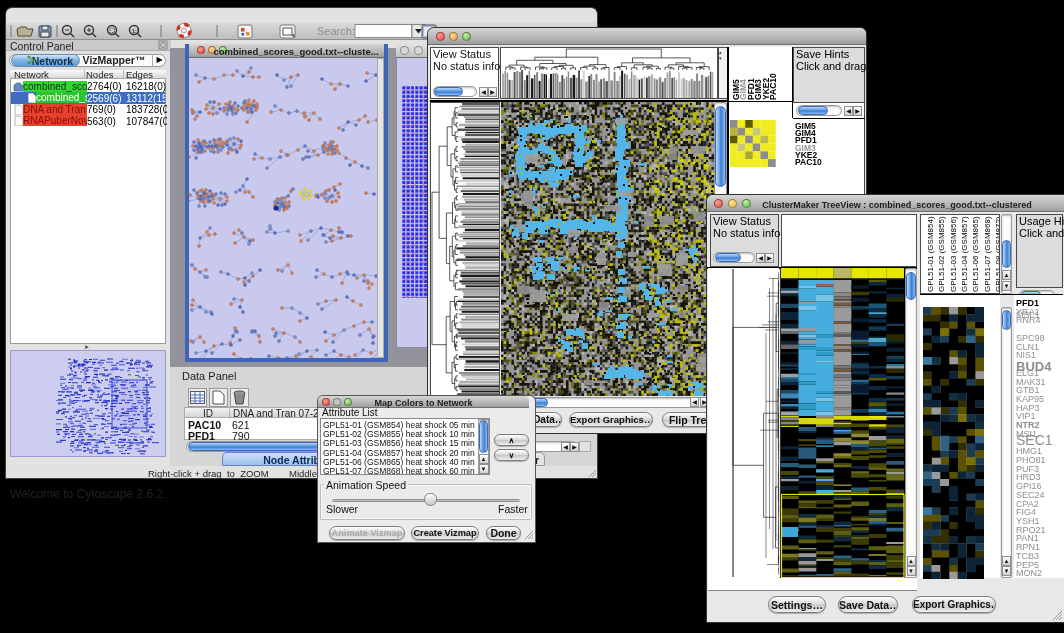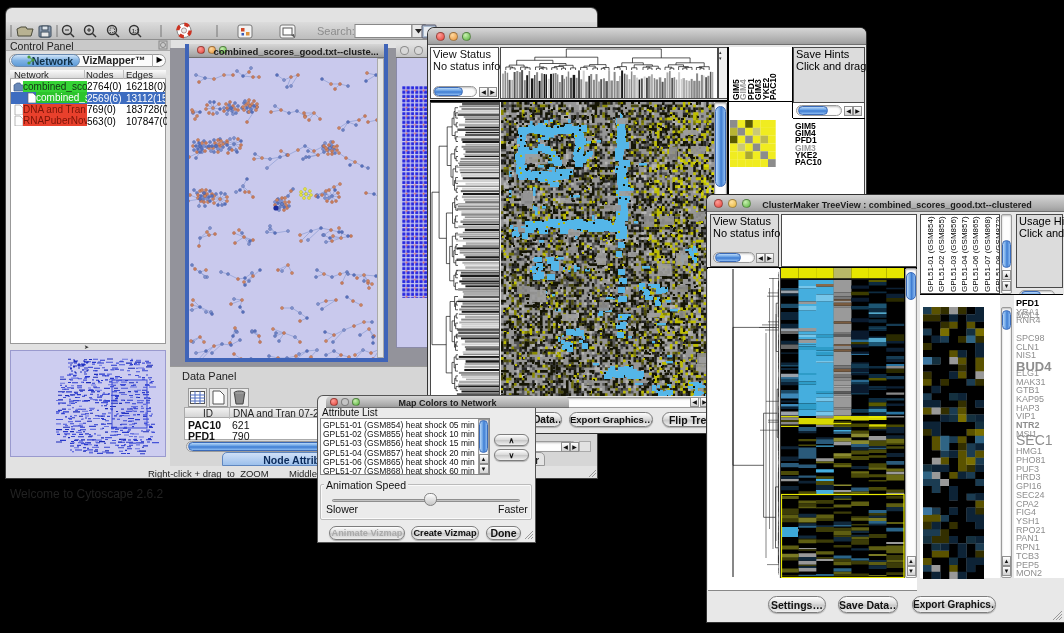--- a/index.html
+++ b/index.html
@@ -1625,21 +1625,21 @@
 <div class="pill" style="left:838.0px;top:596.0px;width:60.0px;height:17px;font-size:10.5px;line-height:16px;font-weight:bold">Save Data…</div>
 <div class="pill" style="left:912.0px;top:596.0px;width:84.0px;height:17px;font-size:10.0px;line-height:16px;font-weight:bold">Export Graphics…</div>
 <svg width="12" height="12" style="left:1051px;top:609px">
     <g stroke="#999" stroke-width="1">
       <line x1="2" y1="11" x2="11" y2="2"></line>
       <line x1="5" y1="11" x2="11" y2="5"></line>
       <line x1="8" y1="11" x2="11" y2="8"></line>
     </g>
   </svg>
 <div id="dlg" style="left:318px;top:396px;width:217px;height:145.5px;background:#ebebeb;border-radius:5px 5px 0 0;box-shadow:0 0 0 1px #555">
-    <div class="tbar" style="left:8px;top:0;width:243px;height:11.5px;border-radius:5px 5px 0 0">
+    <div class="tbar" style="left:0;top:0;width:211px;height:11.5px;border-radius:5px 5px 0 0">
       <div class="light" style="left:4px;top:1.5px;width:8px;height:8px;background:radial-gradient(circle at 35% 30%,#ff9d97,#e4443a)"></div>
       <div class="light" style="left:15px;top:1.5px;width:8px;height:8px;background:#c4c4c4"></div>
       <div class="light" style="left:26px;top:1.5px;width:8px;height:8px;background:radial-gradient(circle at 35% 30%,#c8f0b0,#58b43c)"></div>
       <div class="ttl" style="top:1.5px;font-size:9px">Map Colors to Network</div>
     </div>
     <div style="left:4px;top:11px;font-size:10px;color:#111">Attribute List</div>
     <div style="left:2px;top:22px;width:170px;height:56.5px;background:#fff;border:1px solid #888;overflow:hidden">
       <div style="left:2px;top:1.0px;font-size:8.5px;color:#111;white-space:nowrap">GPL51-01 (GSM854) heat shock 05 min</div>
       <div style="left:2px;top:10.2px;font-size:8.5px;color:#111;white-space:nowrap">GPL51-02 (GSM855) heat shock 10 min</div>
       <div style="left:2px;top:19.4px;font-size:8.5px;color:#111;white-space:nowrap">GPL51-03 (GSM856) heat shock 15 min</div>

